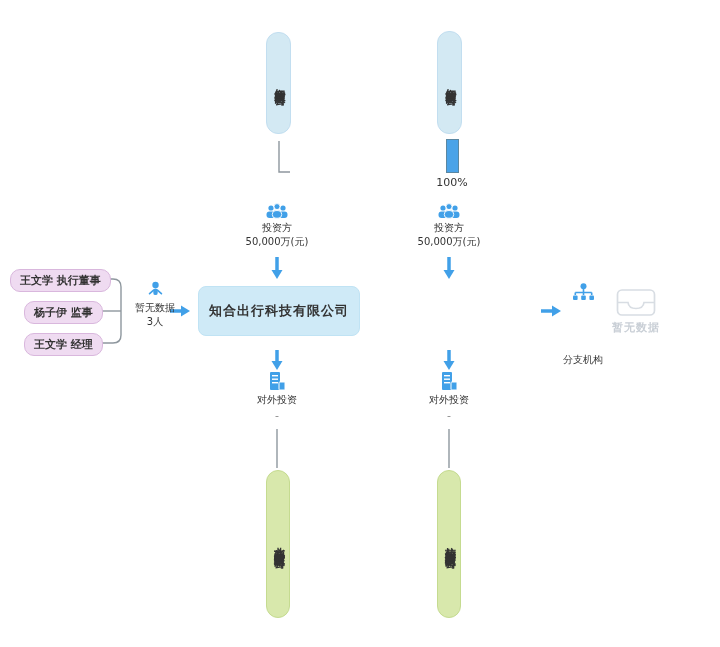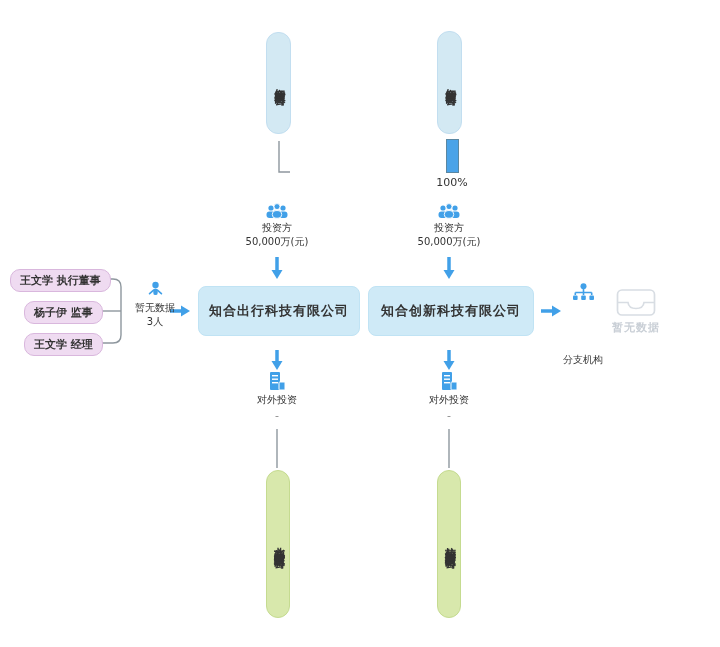--- a/index.html
+++ b/index.html
@@ -95,21 +95,20 @@
     <circle cx="17" cy="5" r="2.6" fill="#41a0e8"></circle>
     <rect x="0.5" y="8.5" width="9" height="6.5" rx="3" fill="#41a0e8"></rect>
     <rect x="12.5" y="8.5" width="9" height="6.5" rx="3" fill="#41a0e8"></rect>
     <circle cx="11" cy="3.6" r="3" fill="#41a0e8" stroke="#fff" stroke-width="0.9"></circle>
     <rect x="6.3" y="7.6" width="9.4" height="7.6" rx="3.6" fill="#41a0e8" stroke="#fff" stroke-width="0.9"></rect>
   </svg>
   <div class="abs lbl node" style="left:389px;top:221px;width:120px;">投资方</div>
   <div class="abs lbl node" style="left:389px;top:235px;width:120px;">50,000万(元)</div>
 
   <div class="abs mainbox node" style="left:198px;top:286px;width:160px;height:48px;">知合出行科技有限公司</div>
-  <div class="abs mainbox node" style="left:368px;top:286px;width:164px;height:48px;">知合创新科技有限公司</div>
 
   <div class="abs member node" style="left:10px;top:269px;">王文学 执行董事</div>
   <div class="abs member node" style="left:24px;top:301px;">杨子伊 监事</div>
   <div class="abs member node" style="left:24px;top:333px;">王文学 经理</div>
 
   <svg class="abs icon node" style="left:147px;top:281px;" width="17" height="18" viewBox="0 0 17 18">
     <circle cx="8.5" cy="4" r="3.2" fill="#41a0e8"></circle>
     <rect x="6.3" y="7.6" width="4.4" height="6.5" rx="2.2" fill="#41a0e8"></rect>
     <path d="M6.6 9.2 L2.6 12.6 M10.4 9.2 L14.4 12.6" stroke="#41a0e8" stroke-width="1.7" stroke-linecap="round" fill="none"></path>
   </svg>

